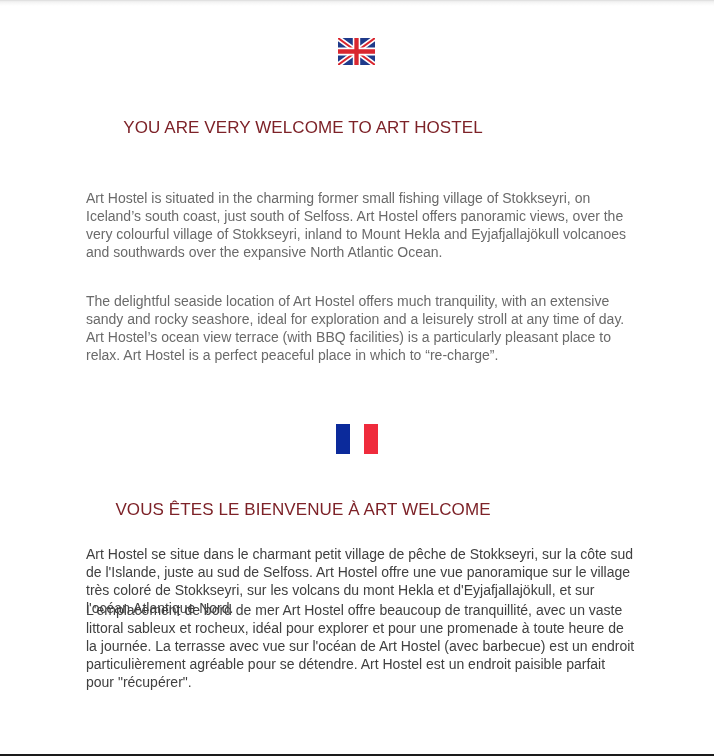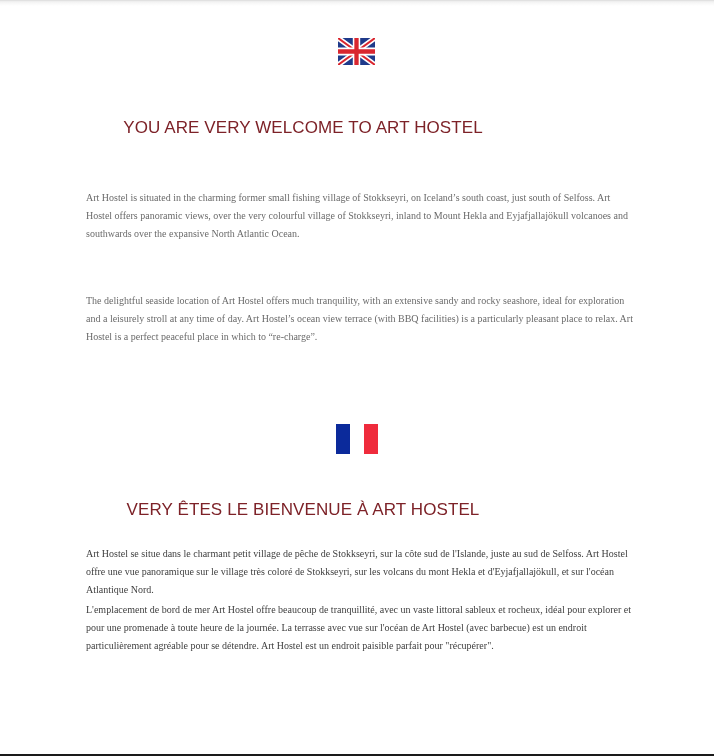--- a/index.html
+++ b/index.html
@@ -53,24 +53,23 @@
       letter-spacing: 0.1px;
       margin: 0;
       font-weight: normal;
     }
     .heading-en { top: 118px; }
     .heading-fr { top: 500px; }
     .para {
       position: absolute;
       left: 86px;
       width: 550px;
-      font-size: 10px;
+      font-size: 14px;
       line-height: 18px;
       margin: 0;
-      font-family: Liberation Serif, serif;
     }
     .para-en { color: #6a6a6a; }
     .para-fr { color: #404040; }
     .p-en-1 { top: 189px; }
     .p-en-2 { top: 292px; }
     .p-fr-1 { top: 545px; }
     .p-fr-2 { top: 601px; }
   </style>
 </head>
 <body>
@@ -92,19 +91,19 @@
   <p class="para para-en p-en-2">The delightful seaside location of Art Hostel offers much tranquility, with an extensive sandy and rocky seashore, ideal for exploration and a leisurely stroll at any time of day. Art Hostel’s ocean view terrace (with BBQ facilities) is a particularly pleasant place to relax. Art Hostel is a perfect peaceful place in which to “re-charge”.</p>
 </section>
 
 <section>
   <svg class="flag flag-fr" viewBox="0 0 42 30" preserveAspectRatio="none">
     <rect x="0" y="0" width="14" height="30" fill="#0b2a9b"></rect>
     <rect x="14" y="0" width="14" height="30" fill="#ffffff"></rect>
     <rect x="28" y="0" width="14" height="30" fill="#ef2b3c"></rect>
   </svg>
 
-  <h2 class="heading heading-fr">VERY ÊTES LE BIENVENUE À ART HOSTEL</h2>
+  <h2 class="heading heading-fr">VOUS ÊTES LE BIENVENUE À ART WELCOME</h2>
 
   <p class="para para-fr p-fr-1">Art Hostel se situe dans le charmant petit village de pêche de Stokkseyri, sur la côte sud de l'Islande, juste au sud de Selfoss. Art Hostel offre une vue panoramique sur le village très coloré de Stokkseyri, sur les volcans du mont Hekla et d'Eyjafjallajökull, et sur l'océan Atlantique Nord.</p>
   <p class="para para-fr p-fr-2">L'emplacement de bord de mer Art Hostel offre beaucoup de tranquillité, avec un vaste littoral sableux et rocheux, idéal pour explorer et pour une promenade à toute heure de la journée. La terrasse avec vue sur l'océan de Art Hostel (avec barbecue) est un endroit particulièrement agréable pour se détendre. Art Hostel est un endroit paisible parfait pour "récupérer".</p>
 </section>
 
 <div class="bottom-bar"></div>
 
 </body></html>

